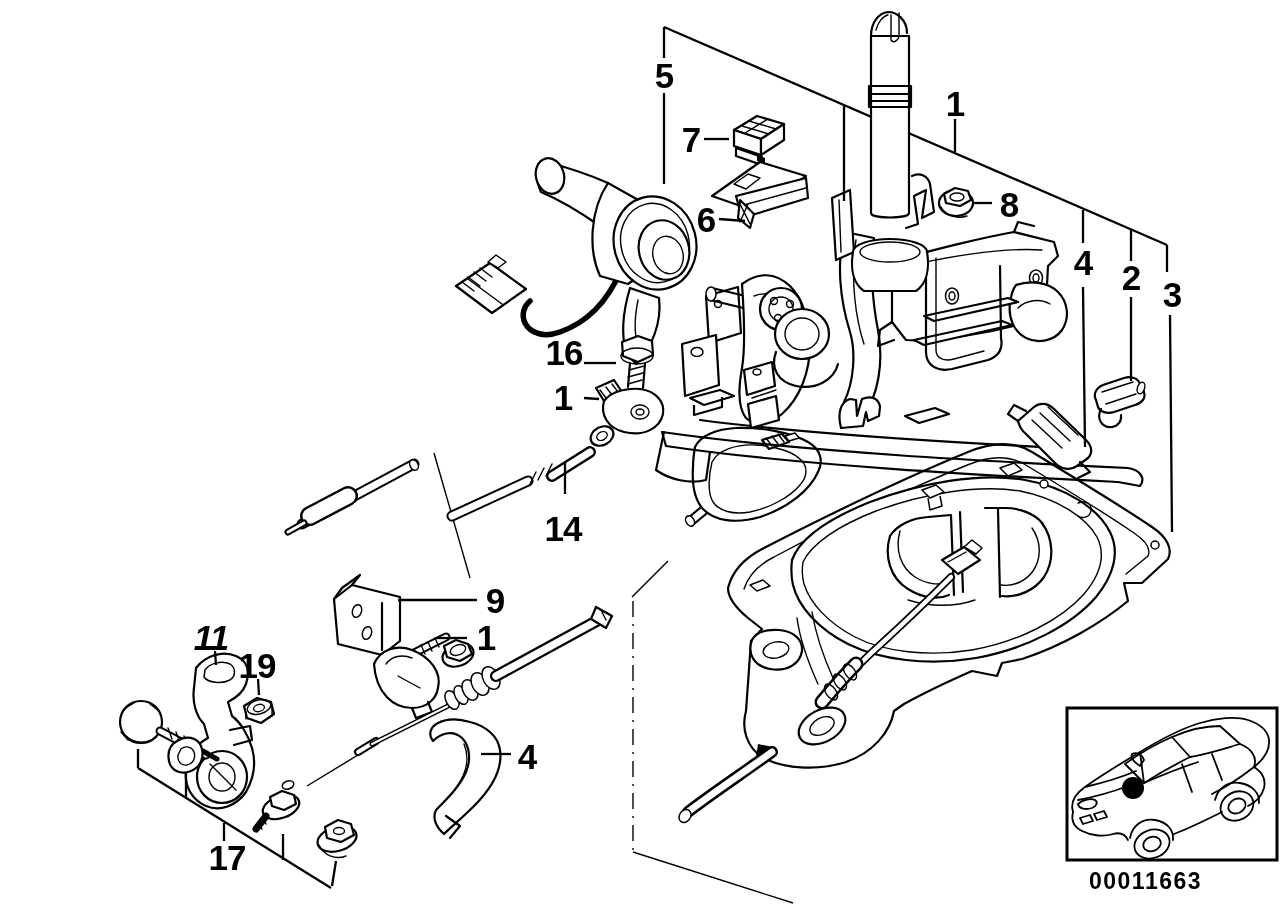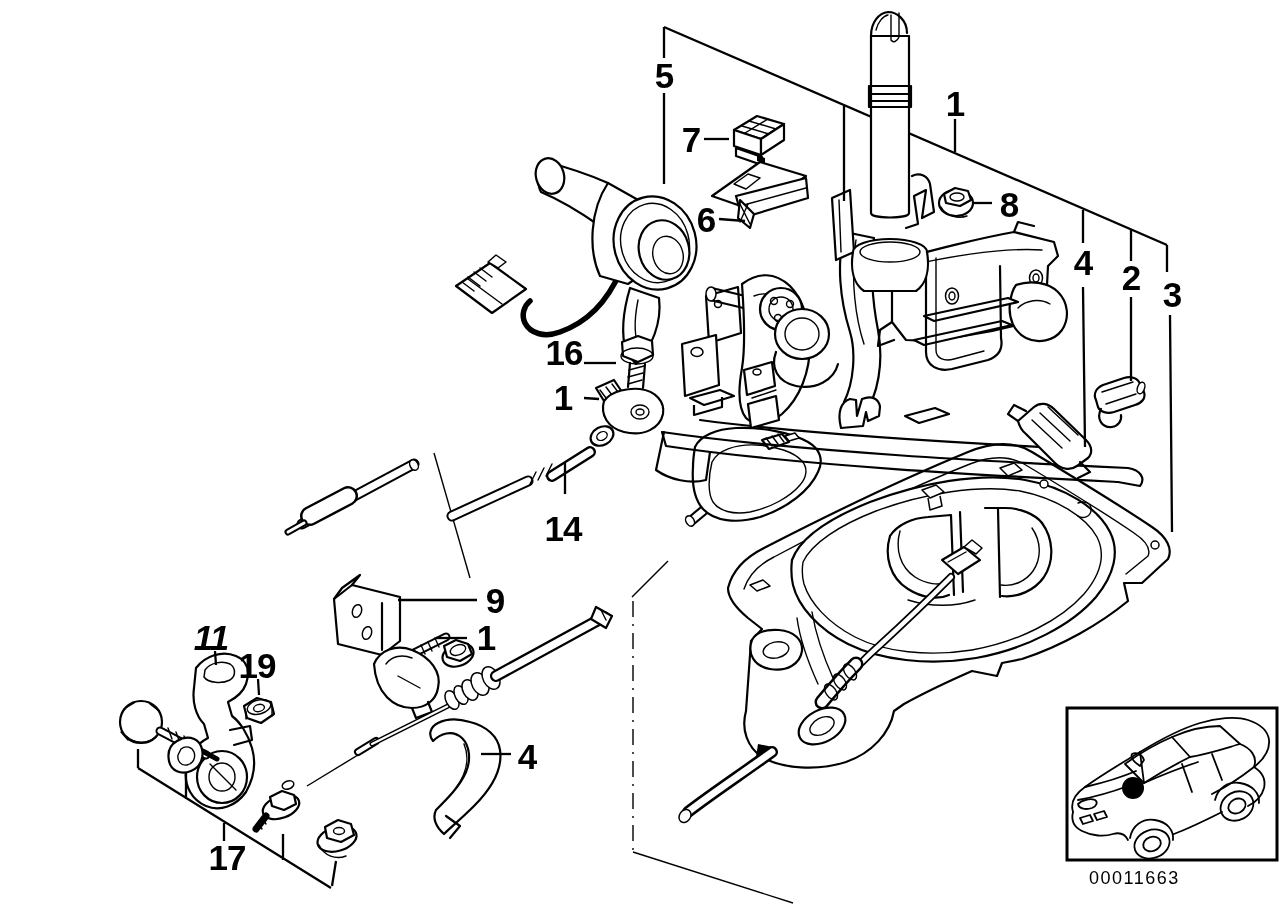--- a/index.html
+++ b/index.html
@@ -2,22 +2,22 @@
 <html><head>
 <meta charset="utf-8">
 <style>
   html,body{margin:0;padding:0;background:#ffffff;}
   .stage{position:relative;width:1288px;height:910px;background:#ffffff;
          font-family:"Liberation Sans",sans-serif;overflow:hidden;}
   .stage svg{position:absolute;left:0;top:0;}
   .callout{position:absolute;transform:translate(-50%,-50%);font-weight:700;
            font-size:35px;line-height:1;color:#000;letter-spacing:-1px;cursor:pointer;
            user-select:none;}
-  .part-number{position:absolute;left:1089px;top:868px;font-size:18px;color:#000;
-               letter-spacing:1.5px;font-weight:400;}
+  .part-number{position:absolute;left:1089px;top:868px;font-size:23px;color:#000;
+               letter-spacing:1.5px;font-weight:700;}
   
   .p  {fill:#ffffff;stroke:#000000;stroke-width:2.2;stroke-linejoin:round;}
   .pt {fill:#ffffff;stroke:#000000;stroke-width:1.5;stroke-linejoin:round;}
   .ln {fill:none;stroke:#000000;stroke-width:2.2;stroke-linecap:round;stroke-linejoin:round;}
   .fn {fill:none;stroke:#000000;stroke-width:1.4;stroke-linecap:round;stroke-linejoin:round;}
   .ld {fill:none;stroke:#000000;stroke-width:2.3;stroke-linecap:butt;}
   .thin{fill:none;stroke:#000000;stroke-width:1.4;}
   .wire{fill:none;stroke:#000000;stroke-width:5.5;stroke-linecap:round;}
   .tubeB{fill:none;stroke:#000000;stroke-linecap:round;}
   .tubeW{fill:none;stroke:#ffffff;stroke-linecap:round;}

